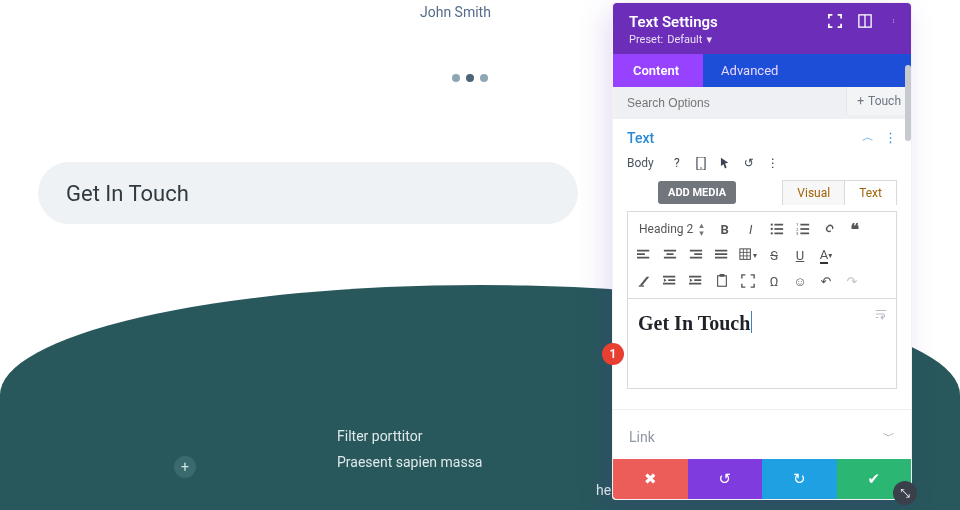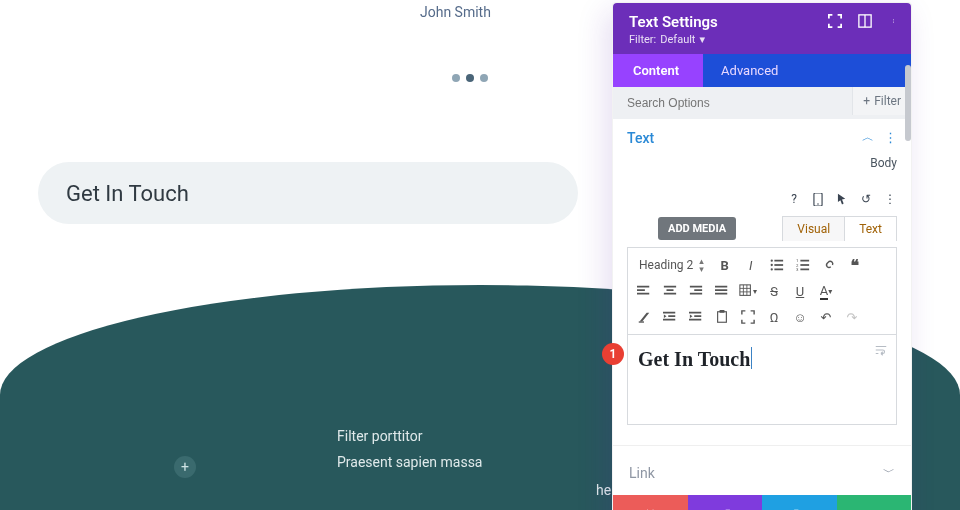--- a/index.html
+++ b/index.html
@@ -29,21 +29,21 @@
 .tab { flex:0 0 auto; padding: 9px 18px; color:#e9d8ff; font-size: 13px; cursor:pointer; }
 .tab.active { background:#9742ff; color:#fff; font-weight:600; padding-left:20px; padding-right:24px;}
 .searchbar { display:flex; align-items:flex-start; background:#eef0f3; }
 .searchbar input { flex:1; border:none; background:transparent; padding: 9px 14px; font-size: 12px; color:#8892a0; outline:none; }
 .filter-btn { padding: 7px 10px; color:#6d7682; font-size:12px; display:flex; align-items:center; gap:4px; border-left:1px solid #e2e5e9; cursor:pointer; background:#f3f4f6;}
 .section-row { display:flex; align-items:center; justify-content:space-between; padding: 10px 14px 4px; }
 .section-title { color:#2a89d6; font-weight:500; font-size:14px; }
 .section-ctl { display:flex; gap:10px; color:#2a89d6; align-items:center;}
 .section-ctl .chev { font-size: 12px; cursor:pointer;}
 .section-ctl .more { cursor:pointer; }
-.body-row { display:flex; align-items:flex-end; gap:22px; padding: 6px 14px; color:#4a5560; font-size:12px;flex-direction:column; }
+.body-row { display:flex; align-items:flex-end; gap:16px; padding: 6px 14px; color:#4a5560; font-size:12px; }
 .body-icons { display:flex; gap:10px; }
 .bicon { width:14px; height:14px; display:flex; align-items:center; justify-content:center; cursor:pointer; color:#3b4552;}
 .bicon svg{ fill:currentColor;}
 .media-row { display:flex; align-items:center; padding: 4px 14px 6px; gap: 6px;}
 .add-media { background:#70767c; color:#fff; font-size:11px; font-weight:700; padding:5px 10px; border-radius:3px; cursor:pointer;margin-left:31px; }
 .ed-tabs { margin-left:auto; display:flex; }
 .ed-tab { padding: 5px 14px; border:1px solid #d7dade; border-bottom:none; font-size:12px; color:#a16207; cursor:pointer; }
 .ed-tab:first-child { border-right:none; background:#f7f7f8;}
 .toolbar { border:1px solid #d7dade; margin: 0 14px; padding:4px 6px; }
 .trow { display:flex; gap:6px; padding:3px 0; flex-wrap:wrap; align-items:center;}
@@ -90,21 +90,21 @@
   </div>
   <div class="contact-list">
     <div>hello@divitherapy.com</div>
   </div>
 </div>
 
 <div class="panel">
   <div class="panel-header">
     <div class="panel-title">Text Settings</div>
     <div class="panel-preset">
-      <span>Filter:</span>
+      <span>Preset:</span>
       <span>Default</span>
       <span>▾</span>
     </div>
     <div class="panel-header-icons">
       <div class="hicon">
           <svg viewBox="0 0 16 16" width="14" height="14">
             <path d="M2 2h3V0H0v5h2V2zm12 0v3h2V0h-5v2h3zM2 14v-3H0v5h5v-2H2zm12 0h-3v2h5v-5h-2v3z"></path>
           </svg>
         </div>
       <div class="hicon">
@@ -123,21 +123,21 @@
     </div>
   </div>
   <div class="tabs">
     <div class="tab active">Content</div>
     <div class="tab">Advanced</div>
   </div>
   <div class="searchbar">
     <input placeholder="Search Options" style="">
     <div class="filter-btn">
         <span>+</span>
-        <span>Filter</span>
+        <span>Touch</span>
       </div>
   </div>
 
   <div class="section-row">
     <div class="section-title">Text</div>
     <div class="section-ctl">
       <span class="chev">︿</span>
       <span class="more">⋮</span>
     </div>
   </div>

